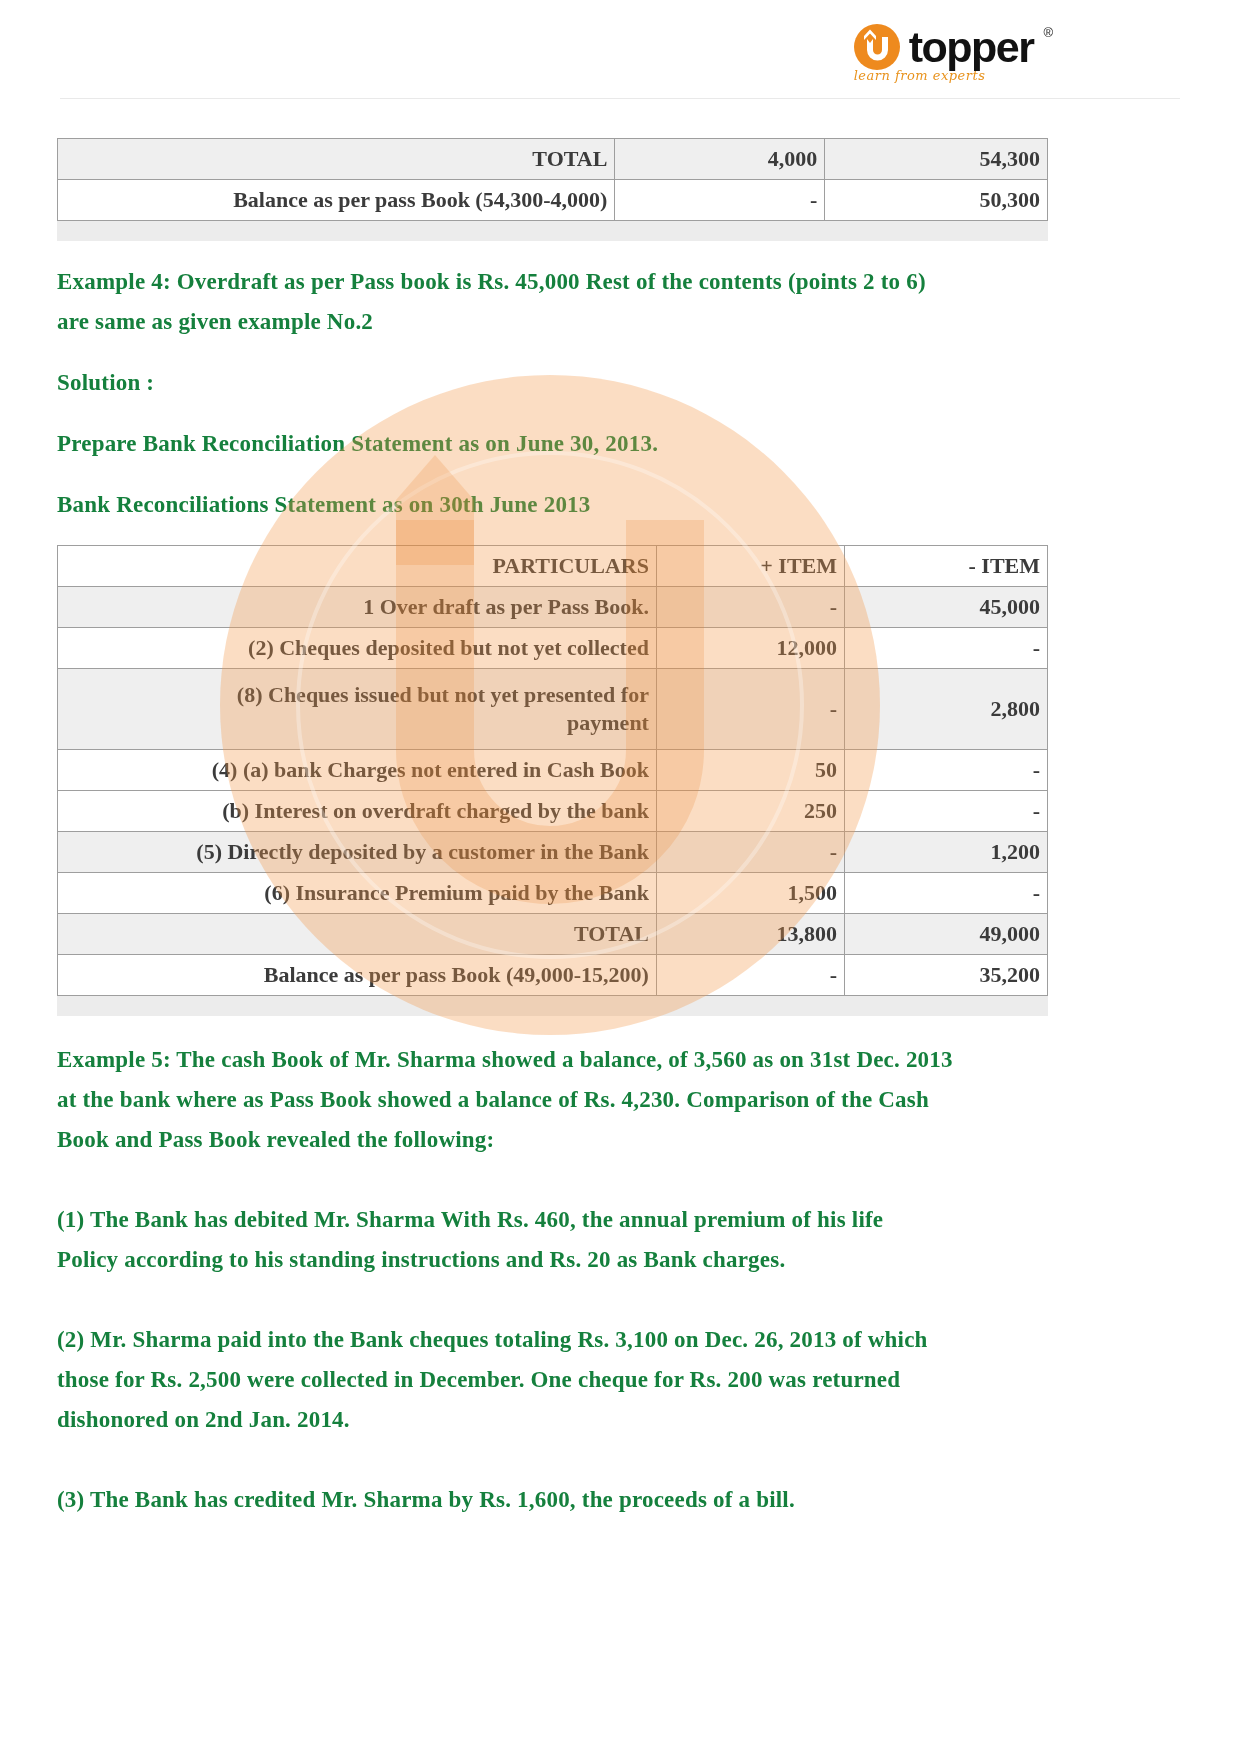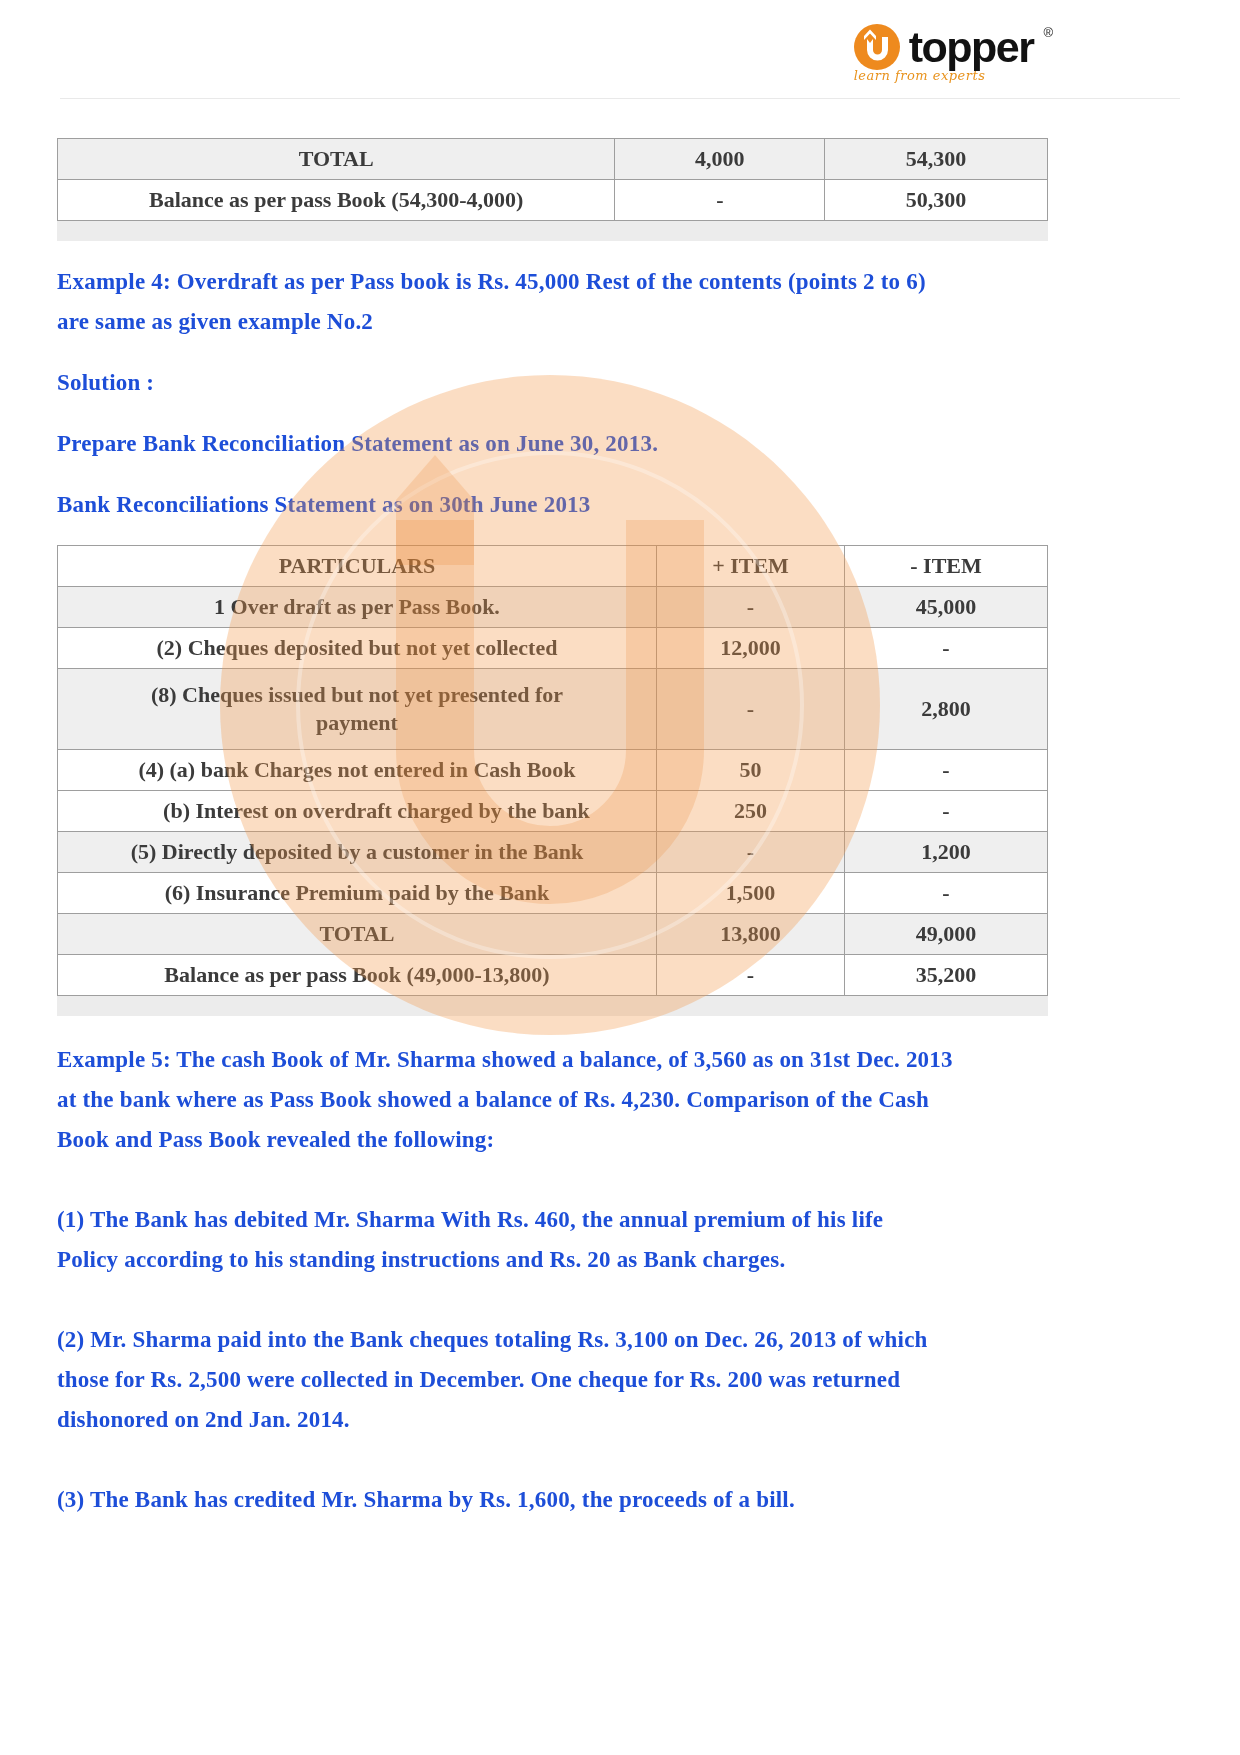--- a/index.html
+++ b/index.html
@@ -27,34 +27,34 @@
   }
 
   
   .content { position:relative; padding:0 192px 0 57px; }
 
   
   table { width:100%; border-collapse:collapse; table-layout:fixed; }
   td, th {
     border:1px solid #9e9e9e;
     padding:6px 7px;
-    text-align:center; vertical-align:middle;
+    text-align:right; vertical-align:middle;
     font-weight:700; font-size:22px; line-height:28px; color:#3b3b3b;
   }
   tr.gray td, tr.gray th { background:#efefef; }
   tr.white td, tr.white th { background:#ffffff;margin-top:16px; }
   .t1 { margin-top:40px; }
   .t2 { margin-top:20px; }
   .t2 td.tall { padding-top:12px; padding-bottom:12px; white-space:pre-line; }
   .t2 td.indent { padding-left:46px; }
   .strip { height:20px; background:#ececec; }
 
   
   .para {
-    font-size:23px; font-weight:700; color:#1d4ed8;
+    font-size:23px; font-weight:700; color:#15803d;
     line-height:40px; white-space:pre-line; letter-spacing:0.2px;
   }
   .mt-a { margin-top:21px; }
   .mt-b { margin-top:24px; }
   .mt-c { margin-top:40px; }
 
   
   .watermark {
     position:absolute; left:210px; top:365px; width:680px; height:680px;
     z-index:5; pointer-events:none;
@@ -158,21 +158,21 @@
           <td>(6) Insurance Premium paid by the Bank</td>
           <td>1,500</td>
           <td>-</td>
         </tr>
         <tr class="gray">
           <td>TOTAL</td>
           <td>13,800</td>
           <td>49,000</td>
         </tr>
         <tr class="white">
-          <td>Balance as per pass Book (49,000-13,800)</td>
+          <td>Balance as per pass Book (49,000-15,200)</td>
           <td>-</td>
           <td>35,200</td>
         </tr>
       </tbody>
     </table>
     <div class="strip"></div>
 
     <p class="para mt-b">Example 5: The cash Book of Mr. Sharma showed a balance, of 3,560 as on 31st Dec. 2013
 at the bank where as Pass Book showed a balance of Rs. 4,230. Comparison of the Cash
 Book and Pass Book revealed the following:</p>

